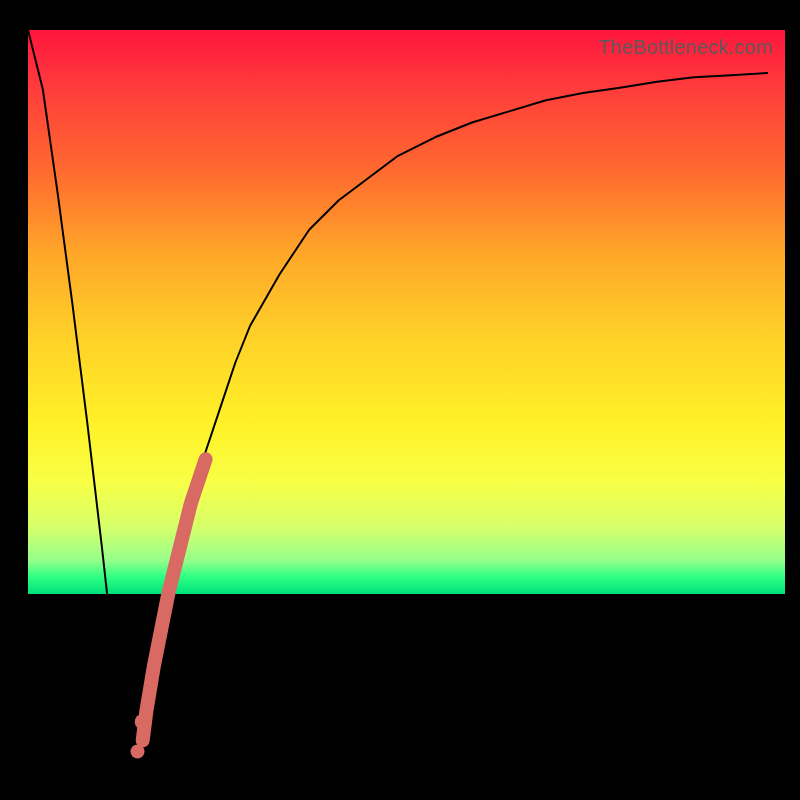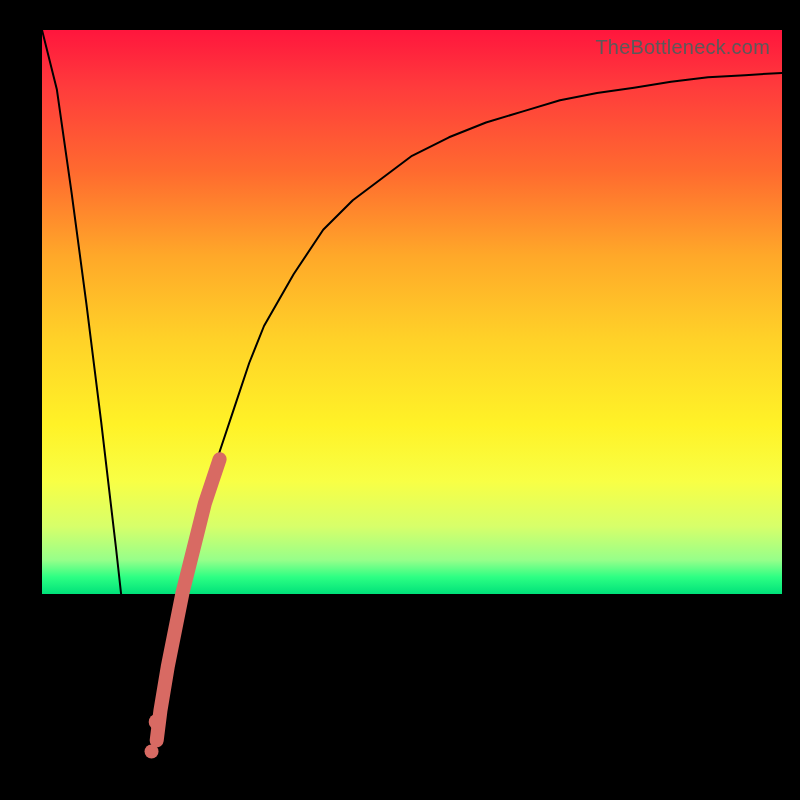--- a/index.html
+++ b/index.html
@@ -11,36 +11,37 @@
     font-family: Arial, Helvetica, sans-serif;
   }
   .frame {
     position: relative;
     width: 800px;
     height: 800px;
     background: #000;
   }
   .plot-area {
     position: absolute;
-    left: 42px;
+    left: 28px;
     top: 30px;
     width: 740px;
     height: 564px;
     background: linear-gradient(to bottom,
       #ff163d 0%,
       #ff3b3c 10%,
       #ff6a2f 25%,
       #ffa829 40%,
       #ffd228 55%,
       #fff227 70%,
       #f8ff45 80%,
       #d7ff6a 88%,
       #96ff8a 94%,
       #2dff83 97%,
       #00e17a 100%);
+    padding-left: 17px;
   }
   .watermark {
     position: absolute;
     top: 6px;
     right: 12px;
     color: #5a5a5a;
     font-size: 20px;
     font-weight: 500;
     letter-spacing: 0.2px;
     user-select: none;

